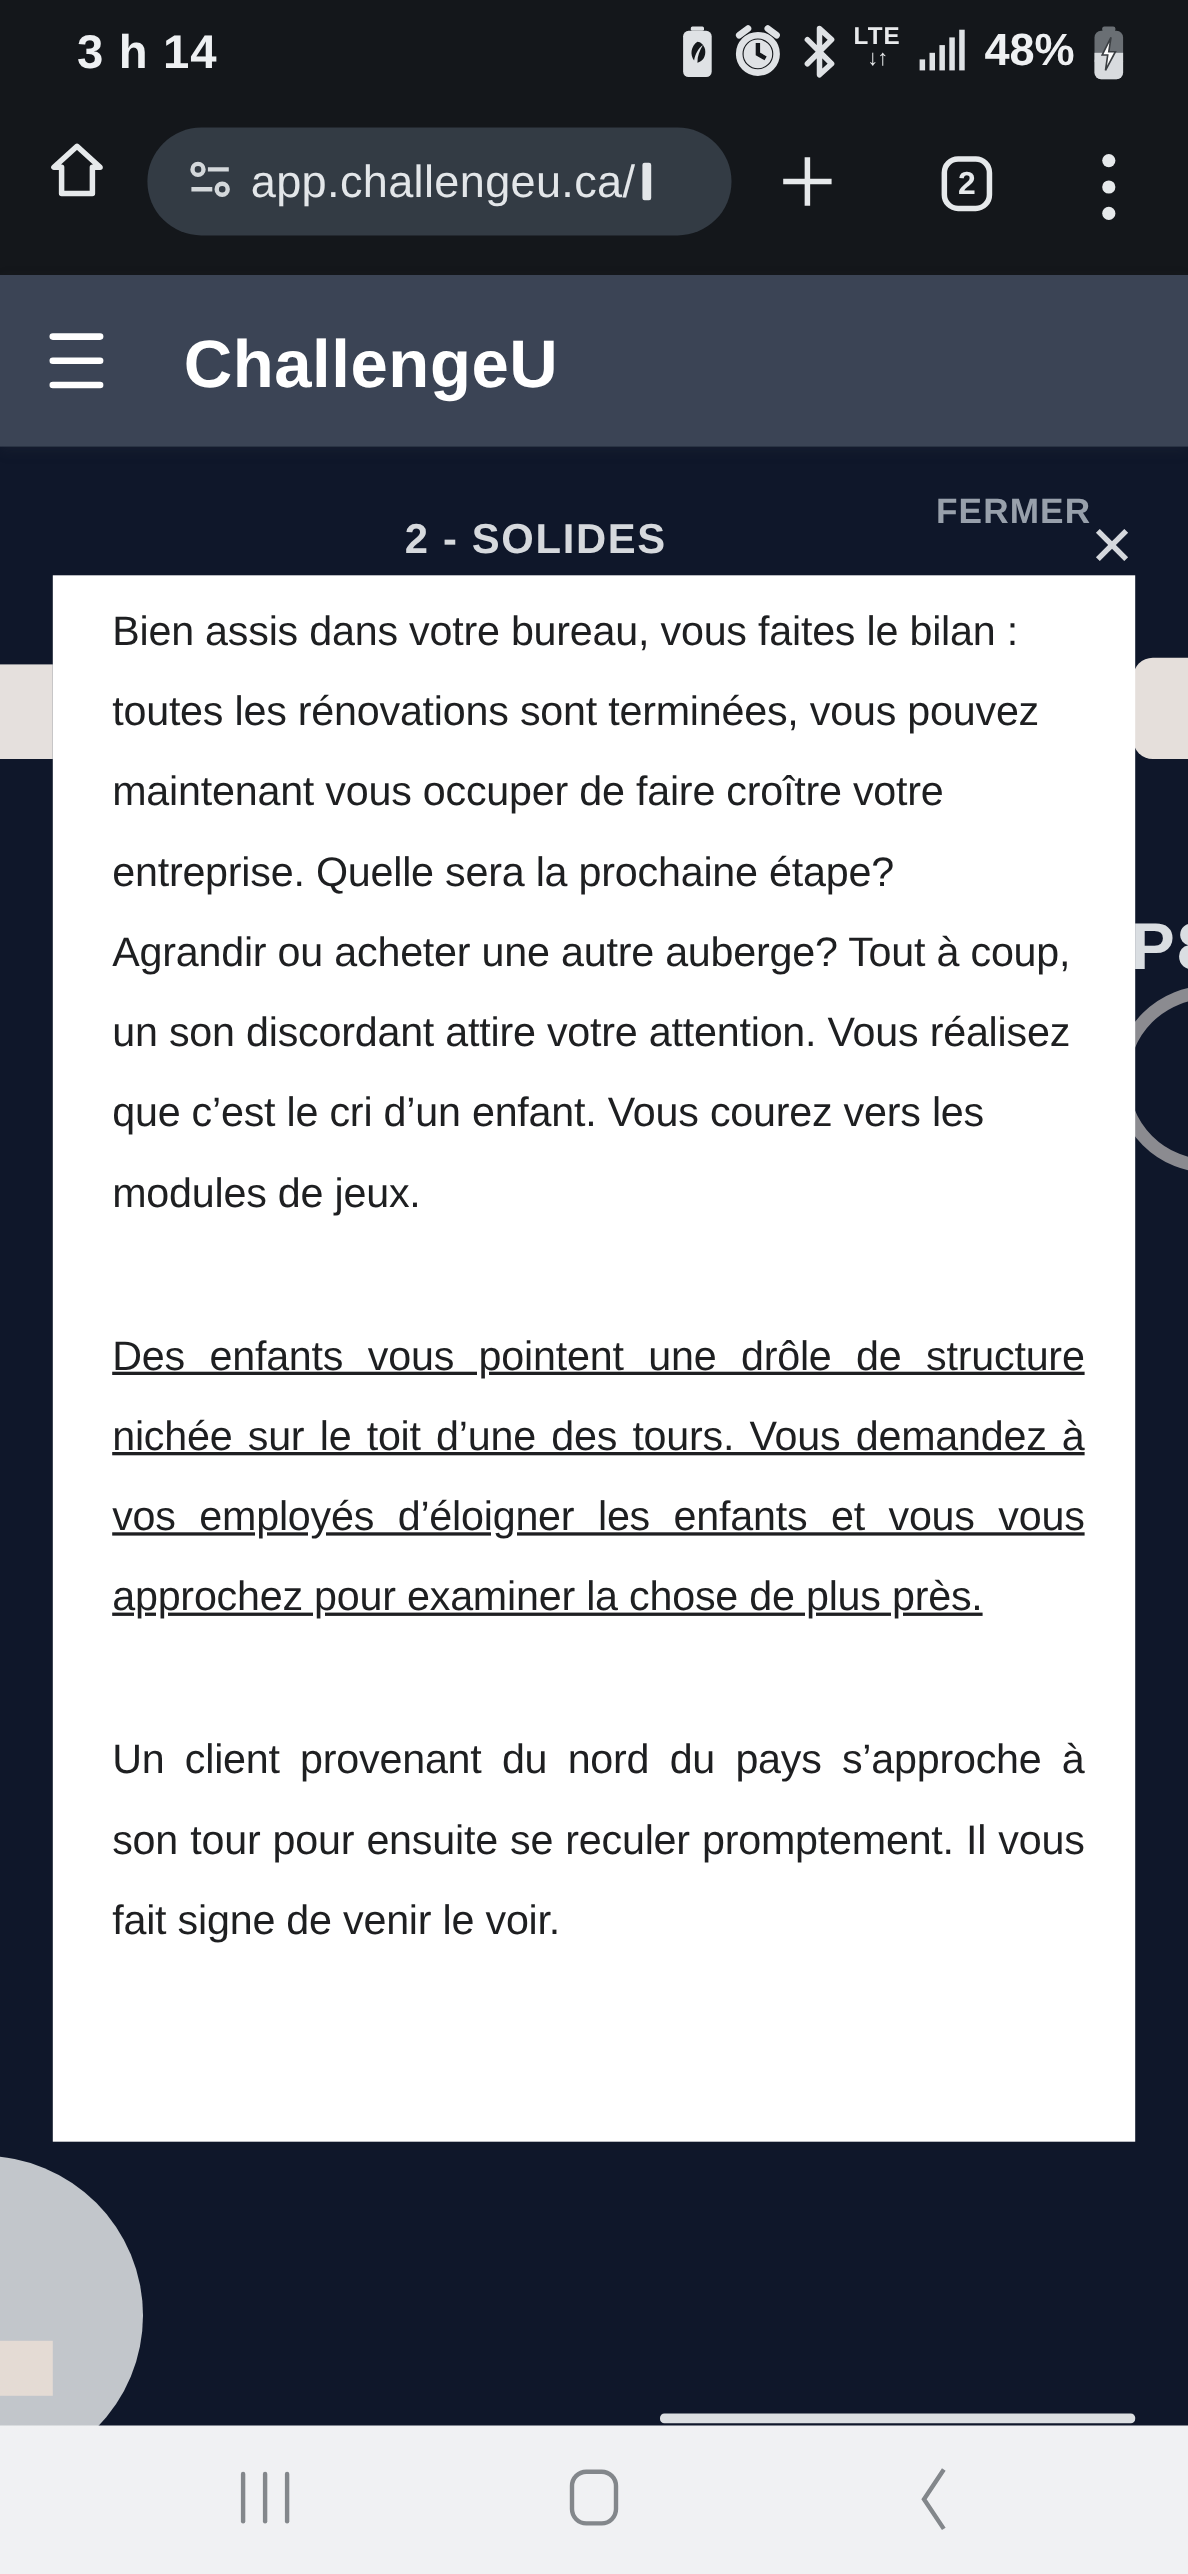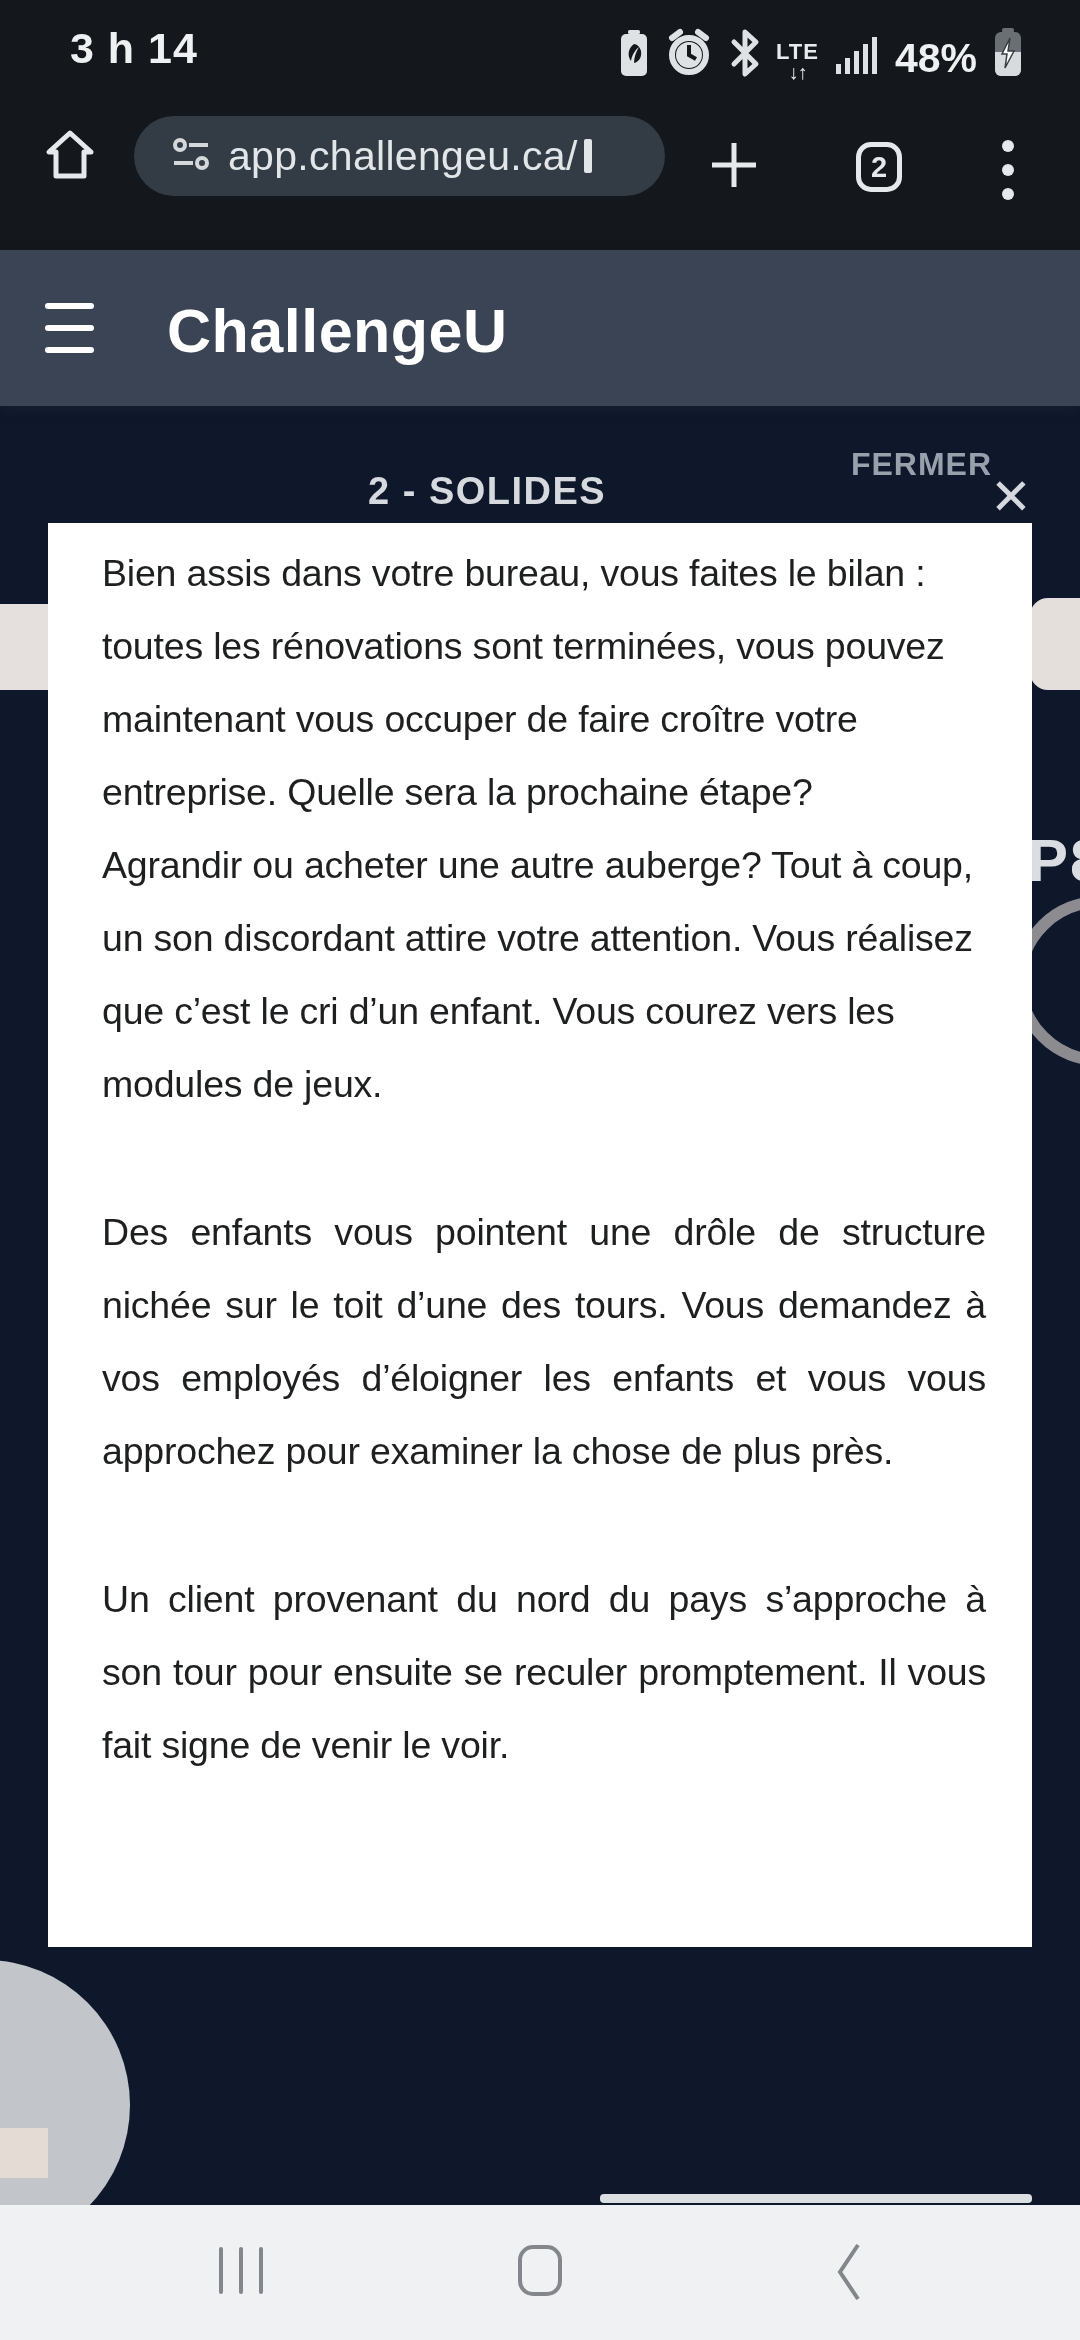--- a/index.html
+++ b/index.html
@@ -4,29 +4,29 @@
 <style>
   html,body{margin:0;padding:0;background:#000;}
   #phone{
     position:relative;width:1080px;height:2340px;overflow:hidden;
     background:#0f172a;font-family:"Liberation Sans",sans-serif;
     -webkit-font-smoothing:antialiased;
   }
   
   #chrome{position:absolute;left:0;top:0;width:1080px;height:250px;background:#14171b;}
   #status-time{position:absolute;left:70px;top:24px;font-size:43px;font-weight:700;color:#eef0f2;letter-spacing:1px;}
-  #status-icons{position:absolute;right:56px;top:22px;height:60px;display:flex;align-items:flex-end;gap:15px;color:#e8eaec;}
+  #status-icons{position:absolute;right:56px;top:22px;height:60px;display:flex;align-items:flex-start;gap:15px;color:#e8eaec;}
   .lte-wrap{display:flex;flex-direction:column;align-items:center;line-height:1;color:#e8eaec;}
   .lte-wrap .lte-txt{font-size:22px;font-weight:700;letter-spacing:1px;}
   .lte-wrap .lte-arrows{font-size:20px;letter-spacing:-1px;margin-top:-1px;}
   .batt-pct{font-size:41px;font-weight:700;color:#eef0f2;}
   
   #home-btn{position:absolute;left:42px;top:126px;width:56px;height:58px;}
   #url-pill{
-    position:absolute;left:134px;top:116px;width:531px;height:80px;border-radius:49px;
+    position:absolute;left:134px;top:116px;width:531px;height:98px;border-radius:49px;
     background:#333b44;display:flex;align-items:center;padding-left:38px;box-sizing:border-box;overflow:hidden;
   }
   #url-text{font-size:41px;color:#e3e6e9;white-space:nowrap;letter-spacing:.3px;}
   .tune{flex:0 0 auto;margin-right:18px;}
   #new-tab-btn{position:absolute;left:704px;top:135px;width:60px;height:60px;}
   #tab-btn{
     position:absolute;left:856px;top:142px;width:46px;height:50px;border:5px solid #e6e9eb;border-radius:15px;
     display:flex;align-items:center;justify-content:center;box-sizing:border-box;
   }
   #tab-count{font-size:29px;font-weight:700;color:#e6e9eb;}
@@ -169,21 +169,21 @@
   <div class="bg-shape" style="left:0;top:2128px;width:48px;height:50px;background:#e8ddd5;opacity:.9;"></div>
   <div class="bg-shape" style="left:600px;top:2194px;width:432px;height:9px;background:#dcdfe2;border-radius:4px;"></div>
   <div id="bg-p8">P8</div>
 
   <div id="bg-title">2 - SOLIDES</div>
   <div id="close-btn">FERMER</div>
   <div id="close-x">✕</div>
 
   <div id="card">
       <p style="text-align: left;">Bien assis dans votre bureau, vous faites le bilan : toutes les rénovations sont terminées, vous pouvez maintenant vous occuper de faire croître votre entreprise. Quelle sera la prochaine étape?<br>Agrandir ou acheter une autre auberge? Tout à coup, un son discordant attire votre attention. Vous réalisez que c’est le cri d’un enfant. Vous courez vers les modules de jeux.</p>
-      <p style="text-align: justify;">Des enfants vous pointent une drôle de structure nichée sur le toit d’une des tours. Vous demandez à vos employés d’éloigner les enfants et vous vous approchez pour examiner la chose de plus près.</p>
+      <p style="text-align: justify; text-decoration: underline;">Des enfants vous pointent une drôle de structure nichée sur le toit d’une des tours. Vous demandez à vos employés d’éloigner les enfants et vous vous approchez pour examiner la chose de plus près.</p>
       <p style="text-align: justify;">Un client provenant du nord du pays s’approche à son tour pour ensuite se reculer promptement. Il vous fait signe de venir le voir.</p>
     </div>
 
   <div id="navbar"></div>
   <div id="nav-recents">
     <span></span>
       <span></span>
       <span></span>
   </div>
   <div id="nav-home"></div>

